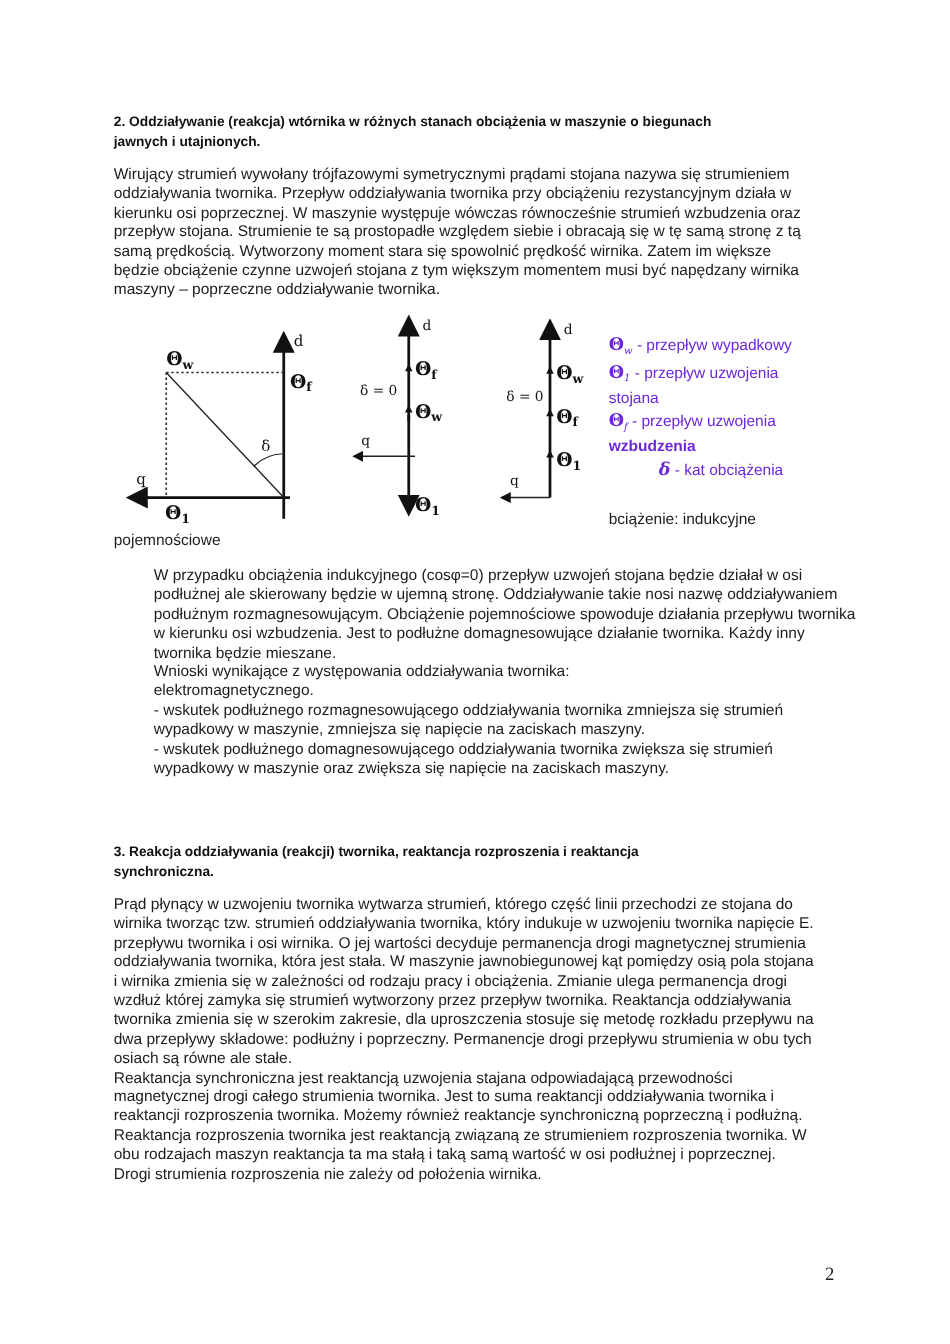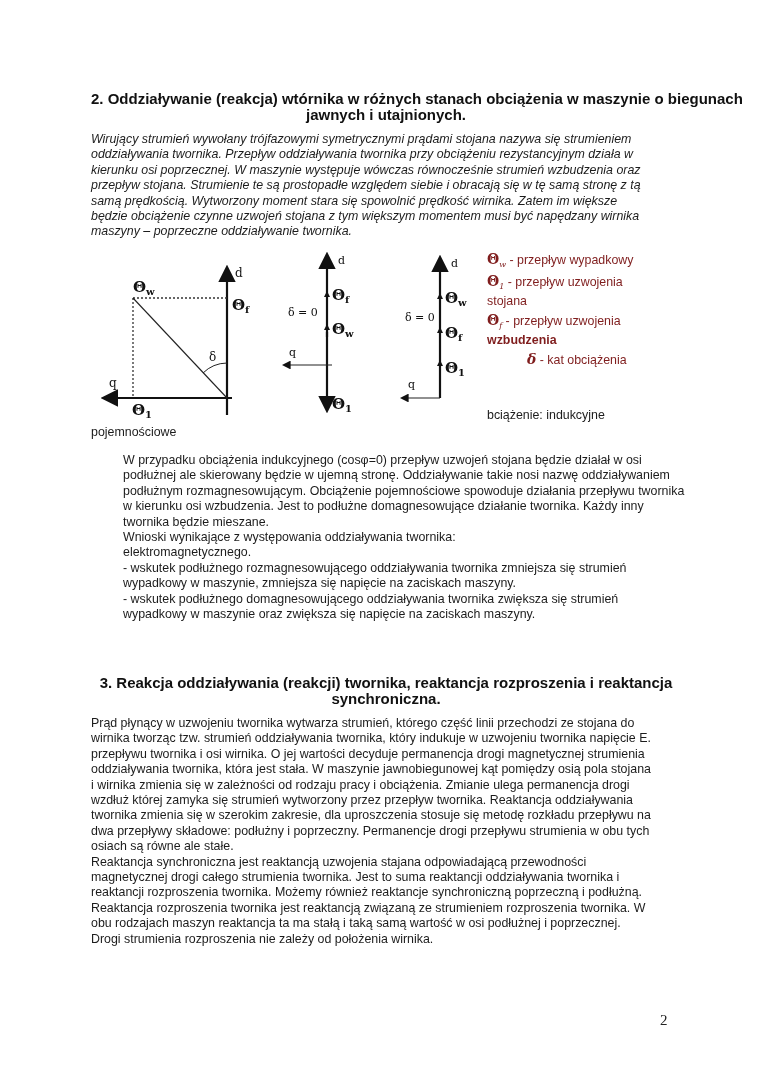--- a/index.html
+++ b/index.html
@@ -1,44 +1,44 @@
 <!DOCTYPE html>
 <html><head>
 <meta charset="utf-8">
 <style>
   html, body { margin: 0; padding: 0; background: #ffffff; }
   body { width: 760px; height: 1075px; position: relative; overflow: hidden;
          font-family: "Liberation Sans", sans-serif; color: #1a1a1a; }
   .page { position: absolute; left: 0; top: 0; width: 760px; height: 1075px; }
   .heading { position: absolute; left: 91px; width: 590px; font-weight: bold;
-             font-size: 15px; line-height: 15.5px; color: #111; text-align: center; }
+             font-size: 11px; line-height: 15.5px; color: #111; }
   .para { position: absolute; left: 91px; width: 600px; font-size: 12.4px;
           line-height: 15.4px; color: #1c1c1c; }
   .line { display: block; white-space: nowrap; }
-  .legend { position: absolute; left: 487px; top: 252px; width: 200px;
-            font-size: 12.4px; line-height: 15.4px; color: #7f1d1d; }
+  .legend { position: absolute; left: 487px; top: 269px; width: 200px;
+            font-size: 12.4px; line-height: 15.4px; color: #6d28d9; }
   .legend .row { position: relative; white-space: nowrap; }
   .sym { font-family: "DejaVu Serif", serif; font-weight: bold; font-size: 14px; }
   .sub { font-family: "DejaVu Serif", serif; font-style: italic; font-size: 8px; vertical-align: -3px; }
   .floating { position: absolute; font-size: 12.4px; color: #1c1c1c; white-space: nowrap; }
   .pagenum { position: absolute; left: 660px; top: 1012px; font-family: "Liberation Serif", serif;
              font-size: 15px; color: #222; }
   svg text { font-family: "DejaVu Serif", serif; }
 </style>
 </head>
 <body>
 
 <div class="page">
 
   <div class="heading" style="top:91px;">
     <span class="line">2. Oddziaływanie (reakcja) wtórnika w różnych stanach obciążenia w maszynie o biegunach</span>
     <span class="line">jawnych i utajnionych.</span>
   </div>
 
-  <div class="para" style="top:132px;font-style:italic;">
+  <div class="para" style="top:132px;">
     <span class="line">Wirujący strumień wywołany trójfazowymi symetrycznymi prądami stojana nazywa się strumieniem</span>
     <span class="line">oddziaływania twornika. Przepływ oddziaływania twornika przy obciążeniu rezystancyjnym działa w</span>
     <span class="line">kierunku osi poprzecznej. W maszynie występuje wówczas równocześnie strumień wzbudzenia oraz</span>
     <span class="line">przepływ stojana. Strumienie te są prostopadłe względem siebie i obracają się w tę samą stronę z tą</span>
     <span class="line">samą prędkością. Wytworzony moment stara się spowolnić prędkość wirnika. Zatem im większe</span>
     <span class="line">będzie obciążenie czynne uzwojeń stojana z tym większym momentem musi być napędzany wirnika</span>
     <span class="line">maszyny – poprzeczne oddziaływanie twornika.</span>
   </div>
 
   <svg style="position:absolute; left:95px; top:255px;" width="160" height="170" viewBox="0 0 160 170">

